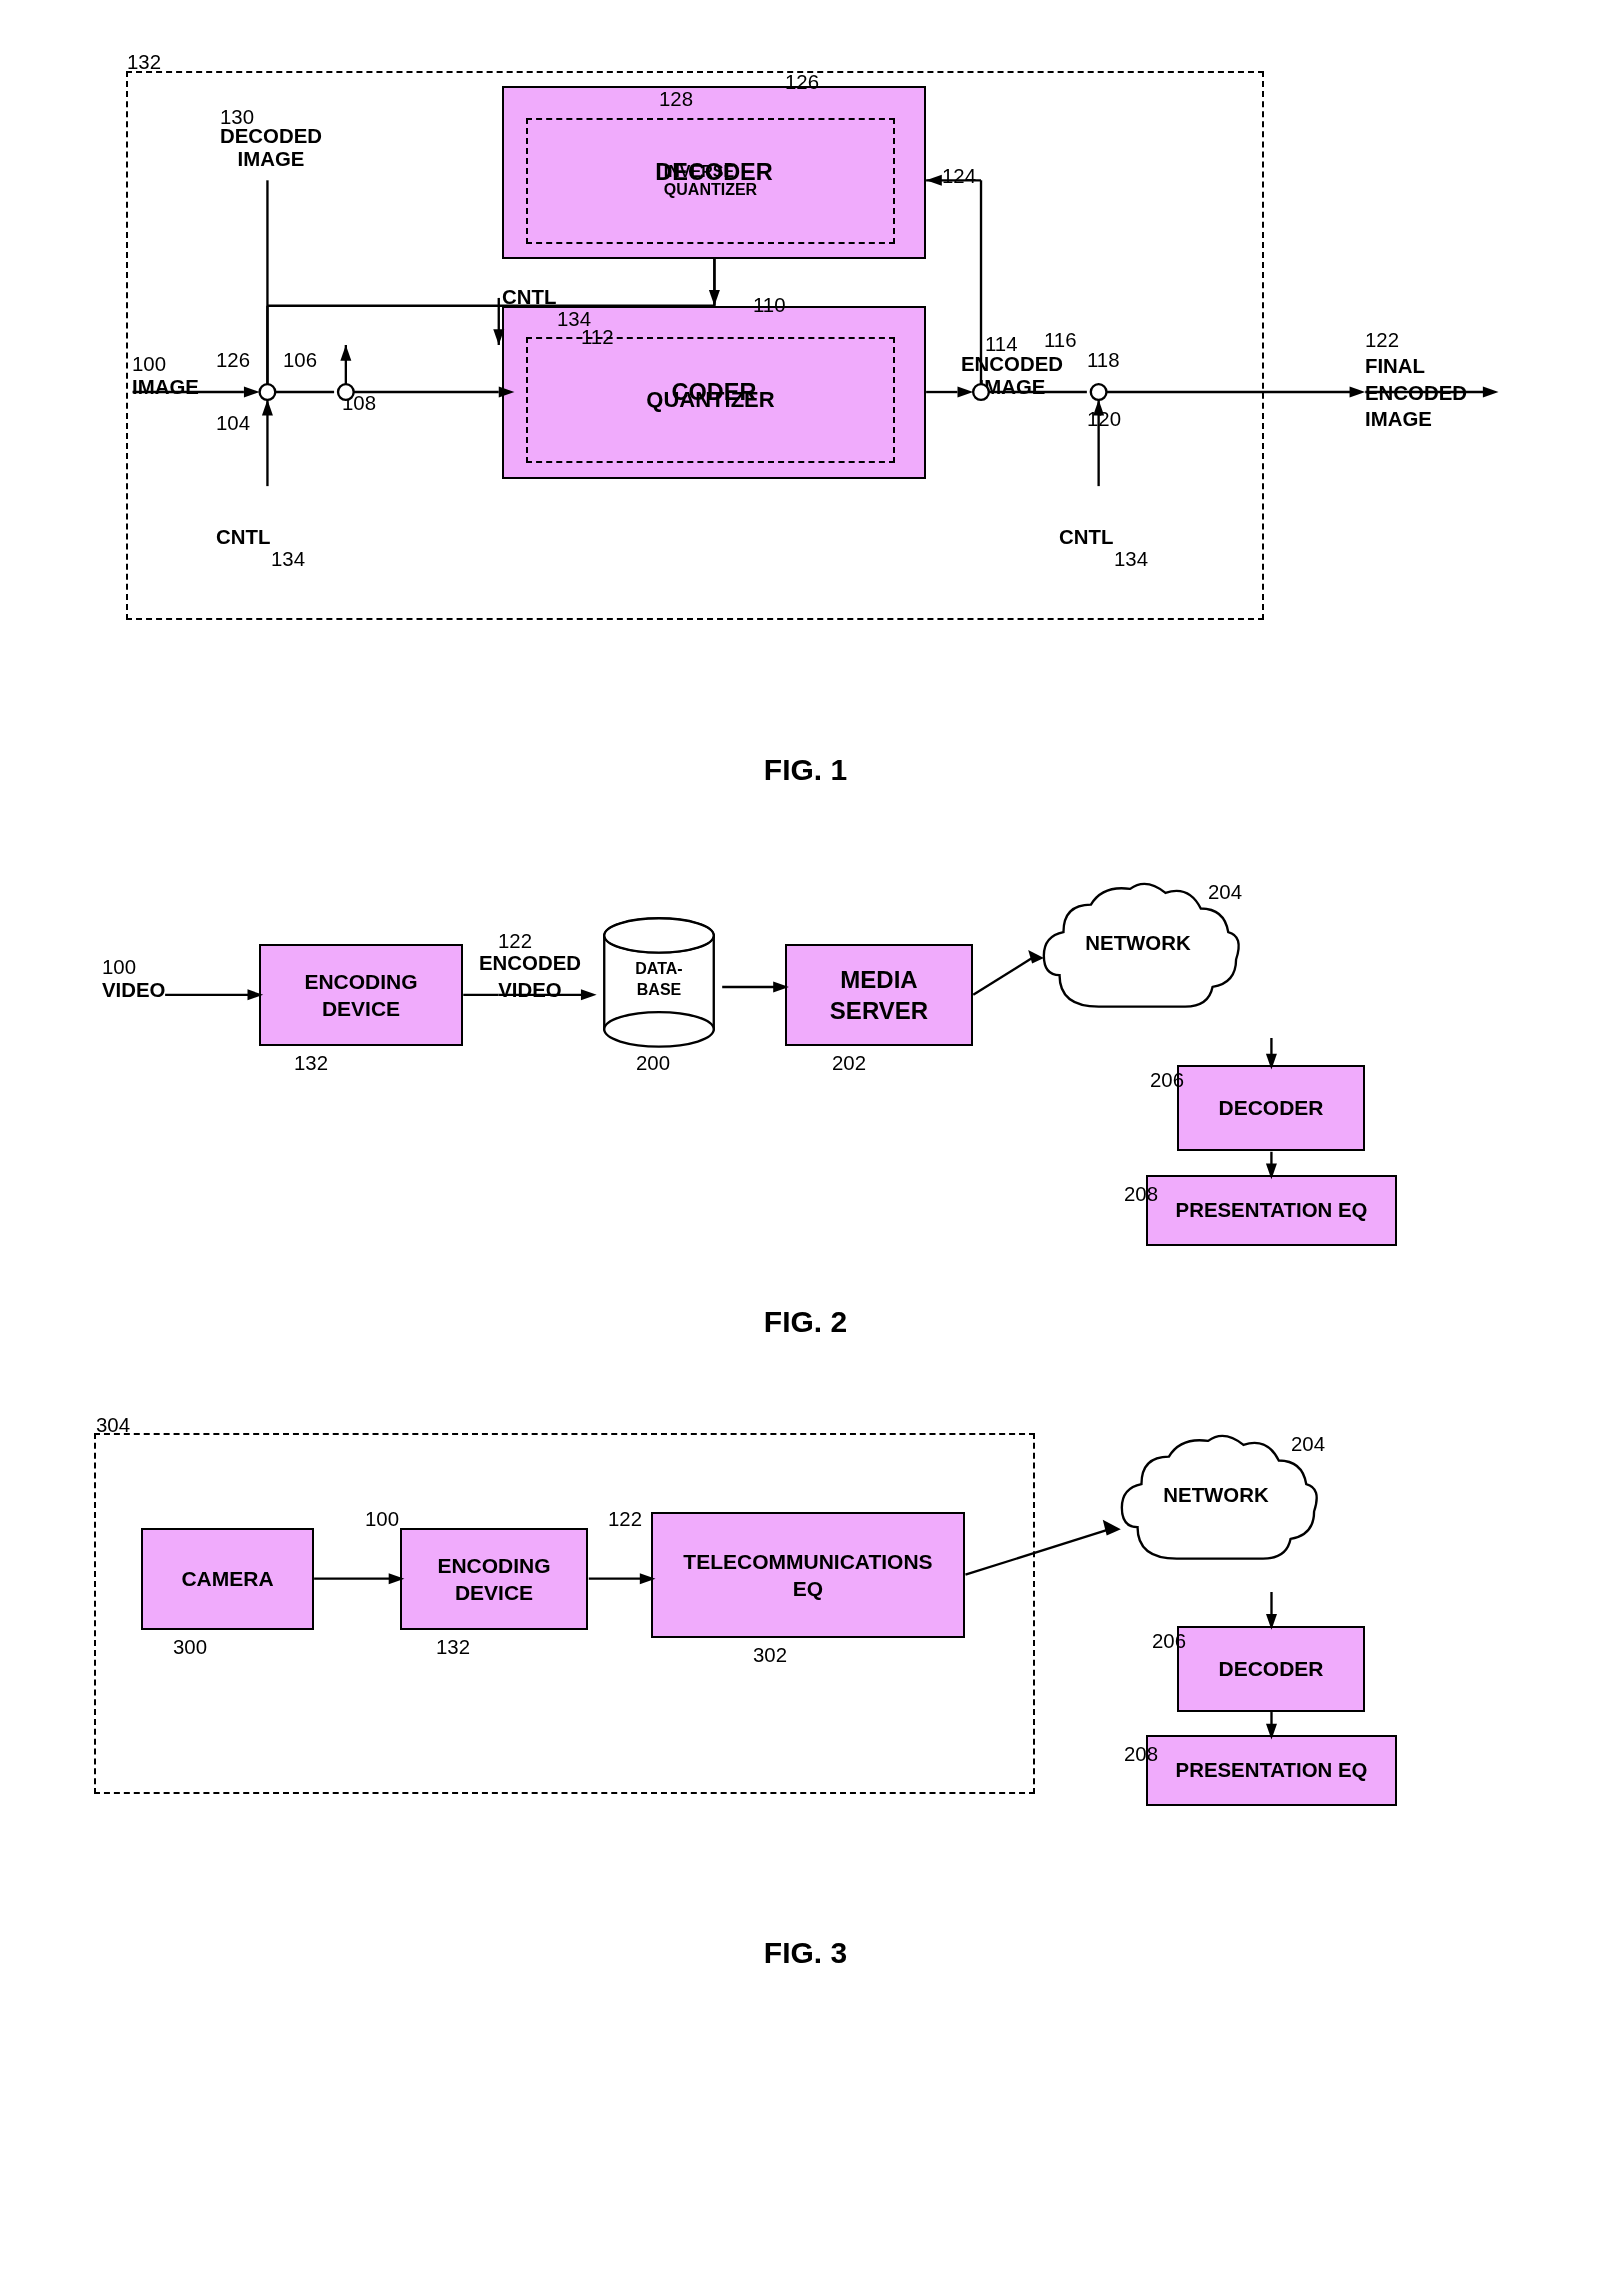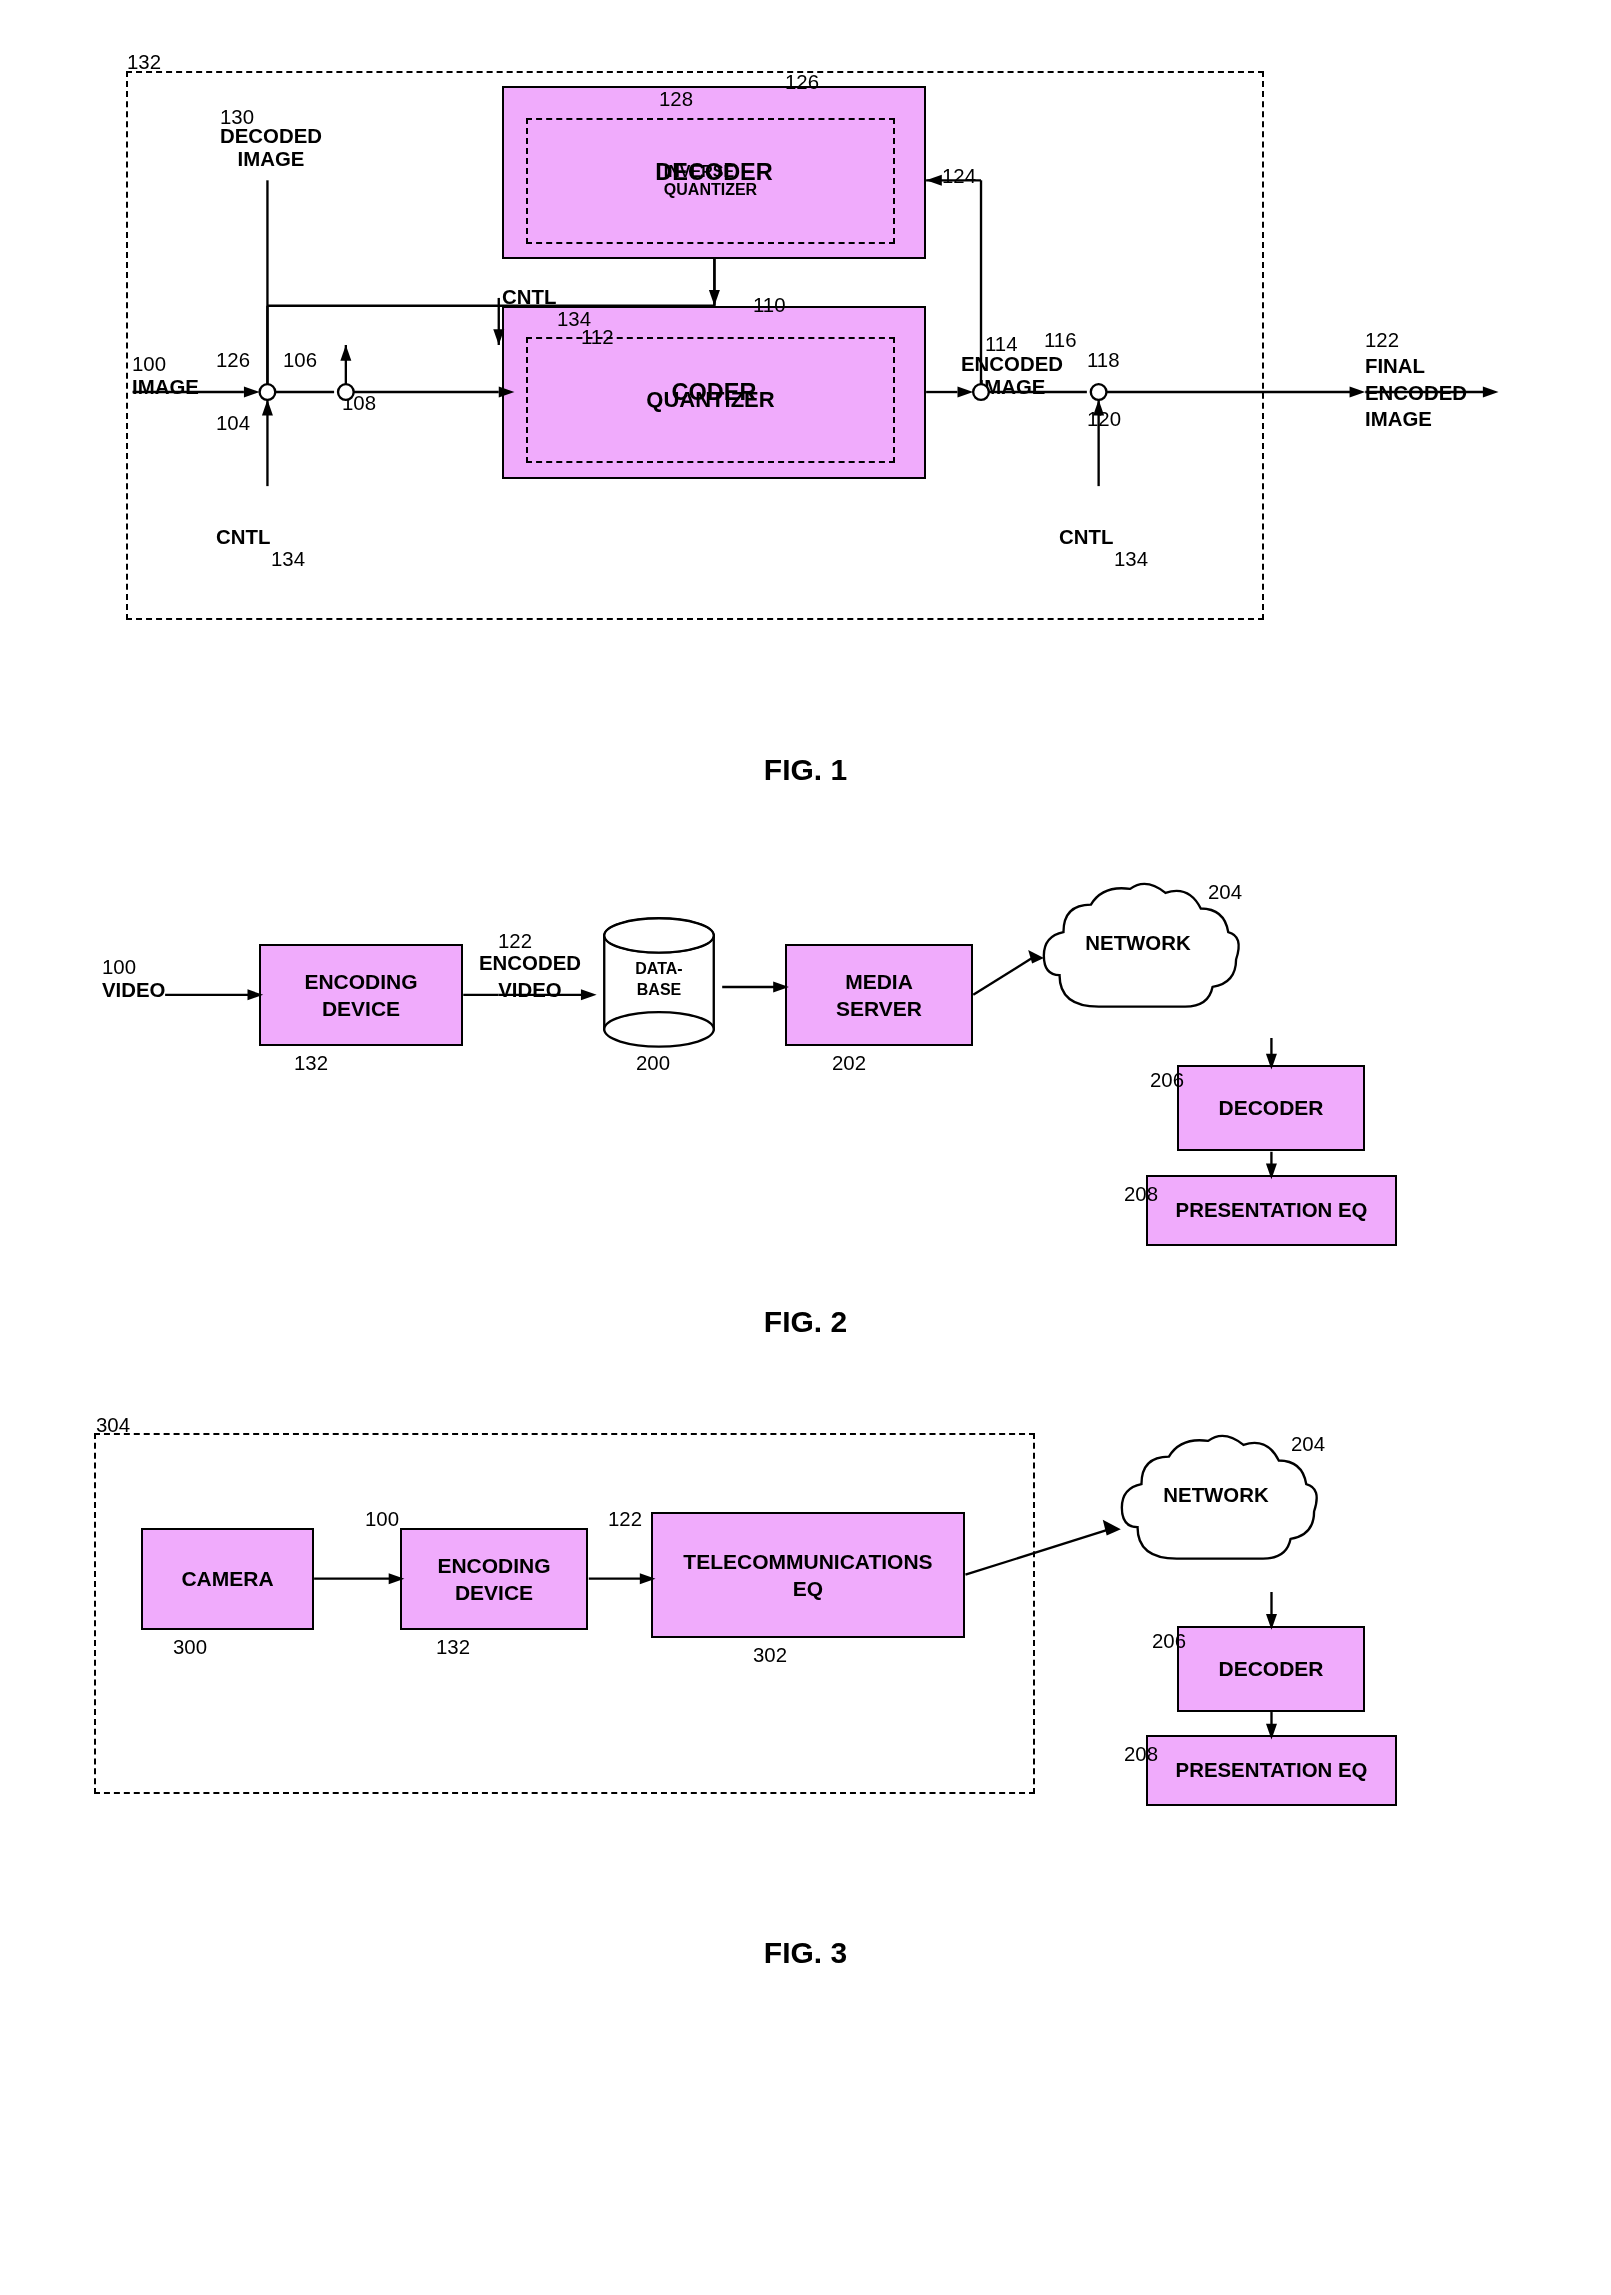--- a/index.html
+++ b/index.html
@@ -241,21 +241,21 @@
       <ellipse cx="80" cy="30" rx="70" ry="22" fill="#fff" stroke="#000" stroke-width="3"></ellipse>
 
       <ellipse cx="80" cy="150" rx="70" ry="22" fill="#fff" stroke="#000" stroke-width="3"></ellipse>
 
       <ellipse cx="80" cy="30" rx="70" ry="22" fill="none" stroke="#000" stroke-width="2"></ellipse>
     </svg>
     <div style="position:absolute; top:47px; left:0; width:126px; text-align:center; font-size:16px; font-weight:bold; line-height:1.3;">DATA-<br>BASE</div>
   </div>
   <span class="ref-num" style="left:573px; top:218px;">200</span>
 
-  <div class="box" style="left:722px; top:110px; width:188px; height:102px; font-size:21px; line-height:1.3;">
+  <div class="box" style="left:722px; top:110px; width:188px; height:102px; font-size:24px; line-height:1.3;">
     MEDIA<br>SERVER
   </div>
   <span class="ref-num" style="left:769px; top:218px;">202</span>
 
   <div class="cloud" style="left:973px; top:47px; width:204px; height:157px;">
     <svg width="204" height="157" viewBox="0 0 260 200">
       <path d="M80,160 Q30,160 30,120 Q10,120 10,95 Q10,70 35,65 Q35,30 70,30 Q85,5 120,10 Q140,-5 165,15 Q195,5 210,35 Q240,35 245,65 Q265,70 255,100 Q255,130 225,135 Q220,160 190,160 Z" fill="#fff" stroke="#000" stroke-width="3"></path>
     </svg>
     <div style="position:absolute; top:51px; left:0; width:204px; text-align:center; font-size:20.4px; font-weight:bold;">NETWORK</div>
   </div>

